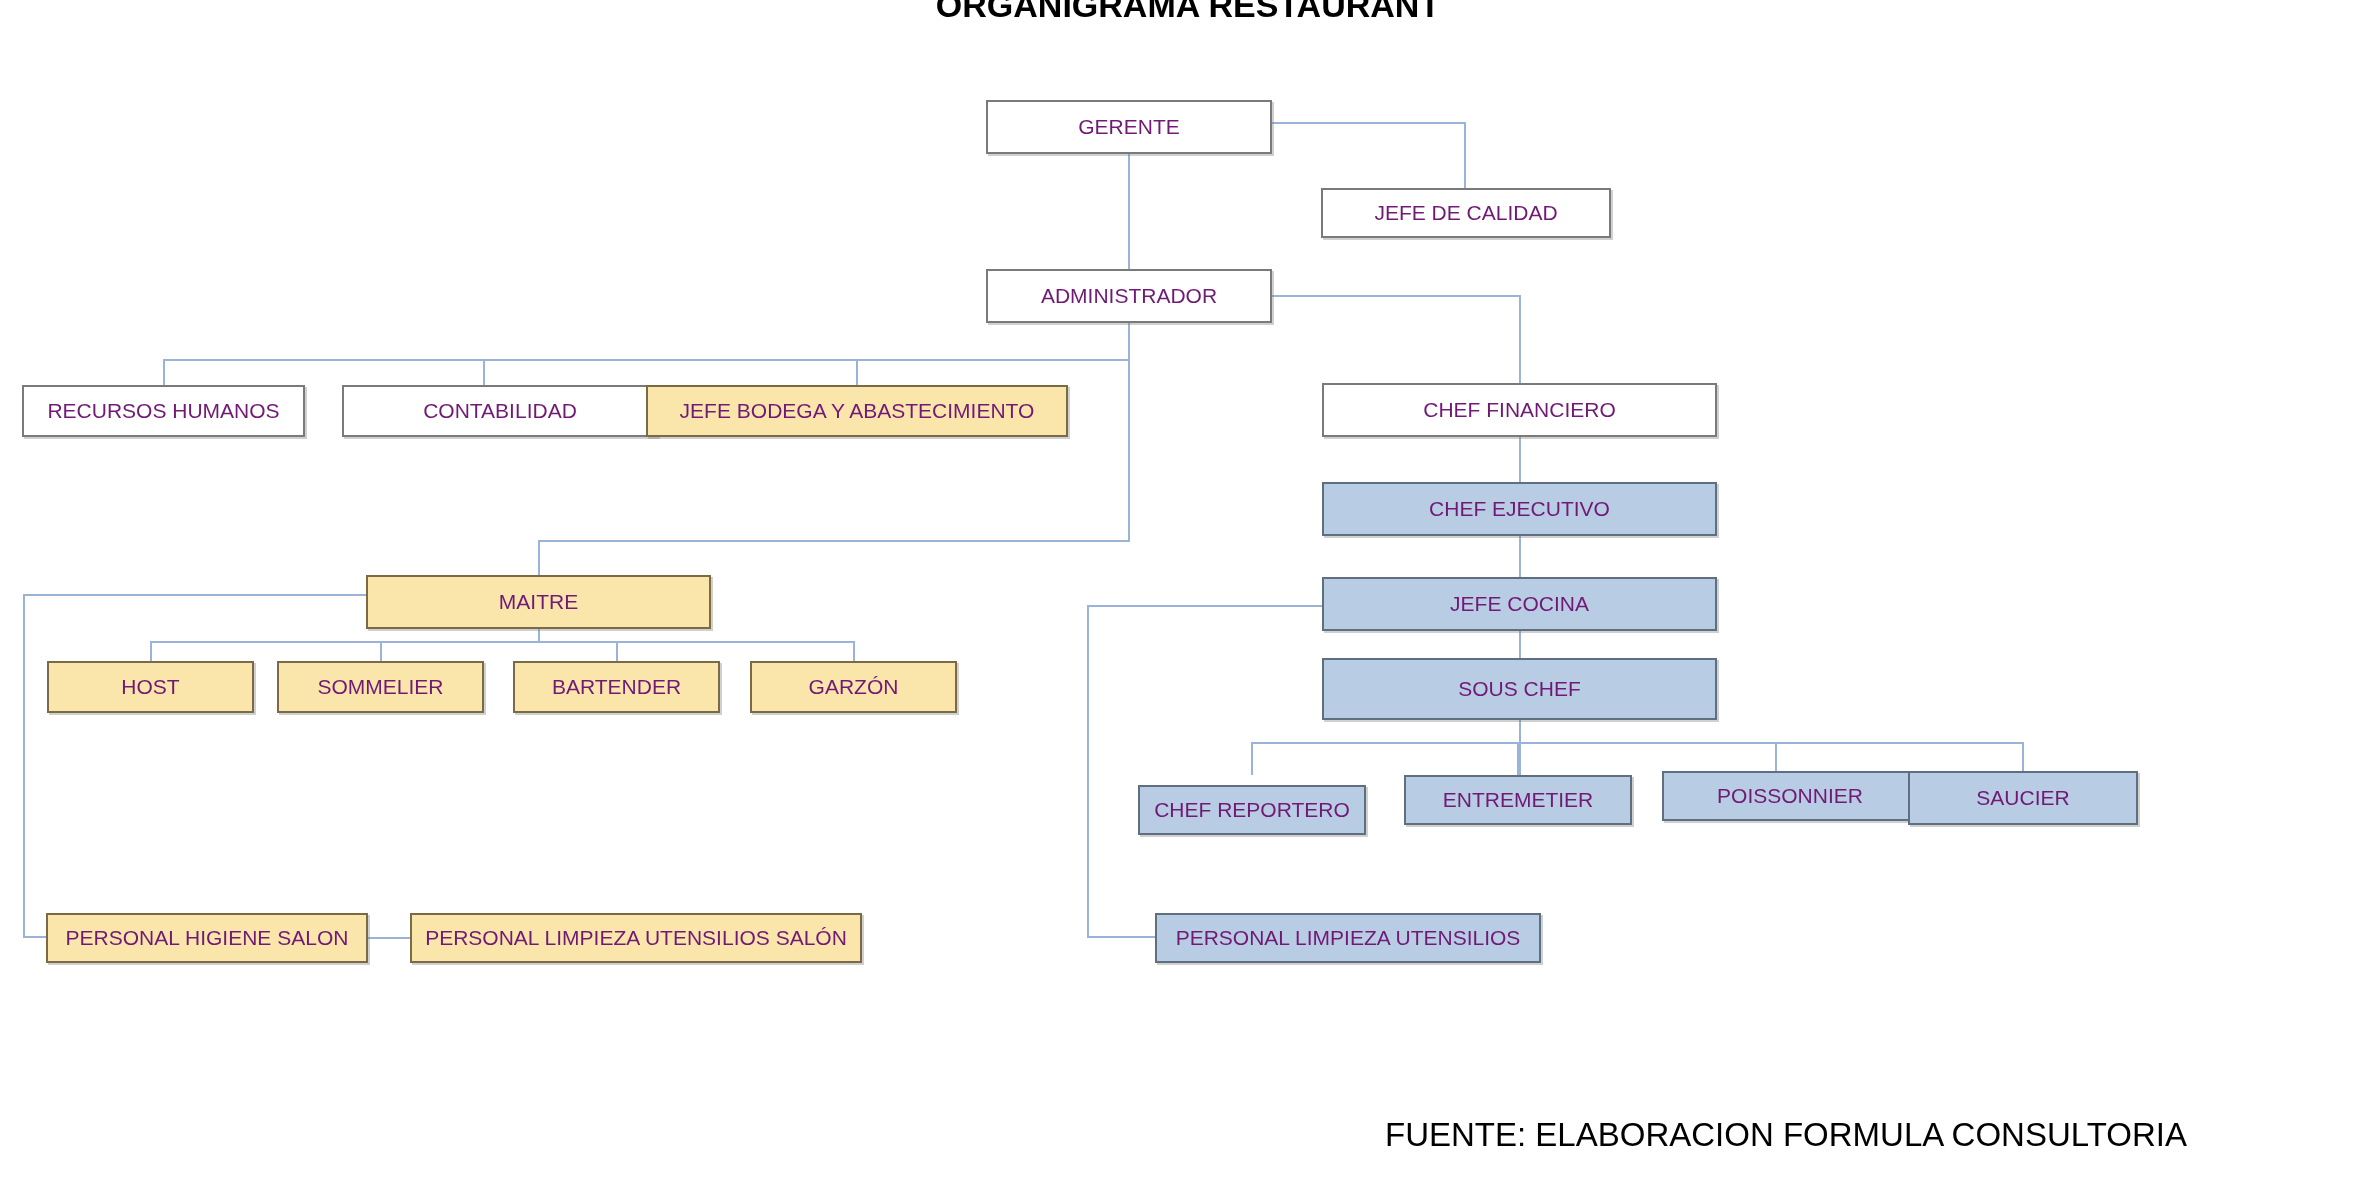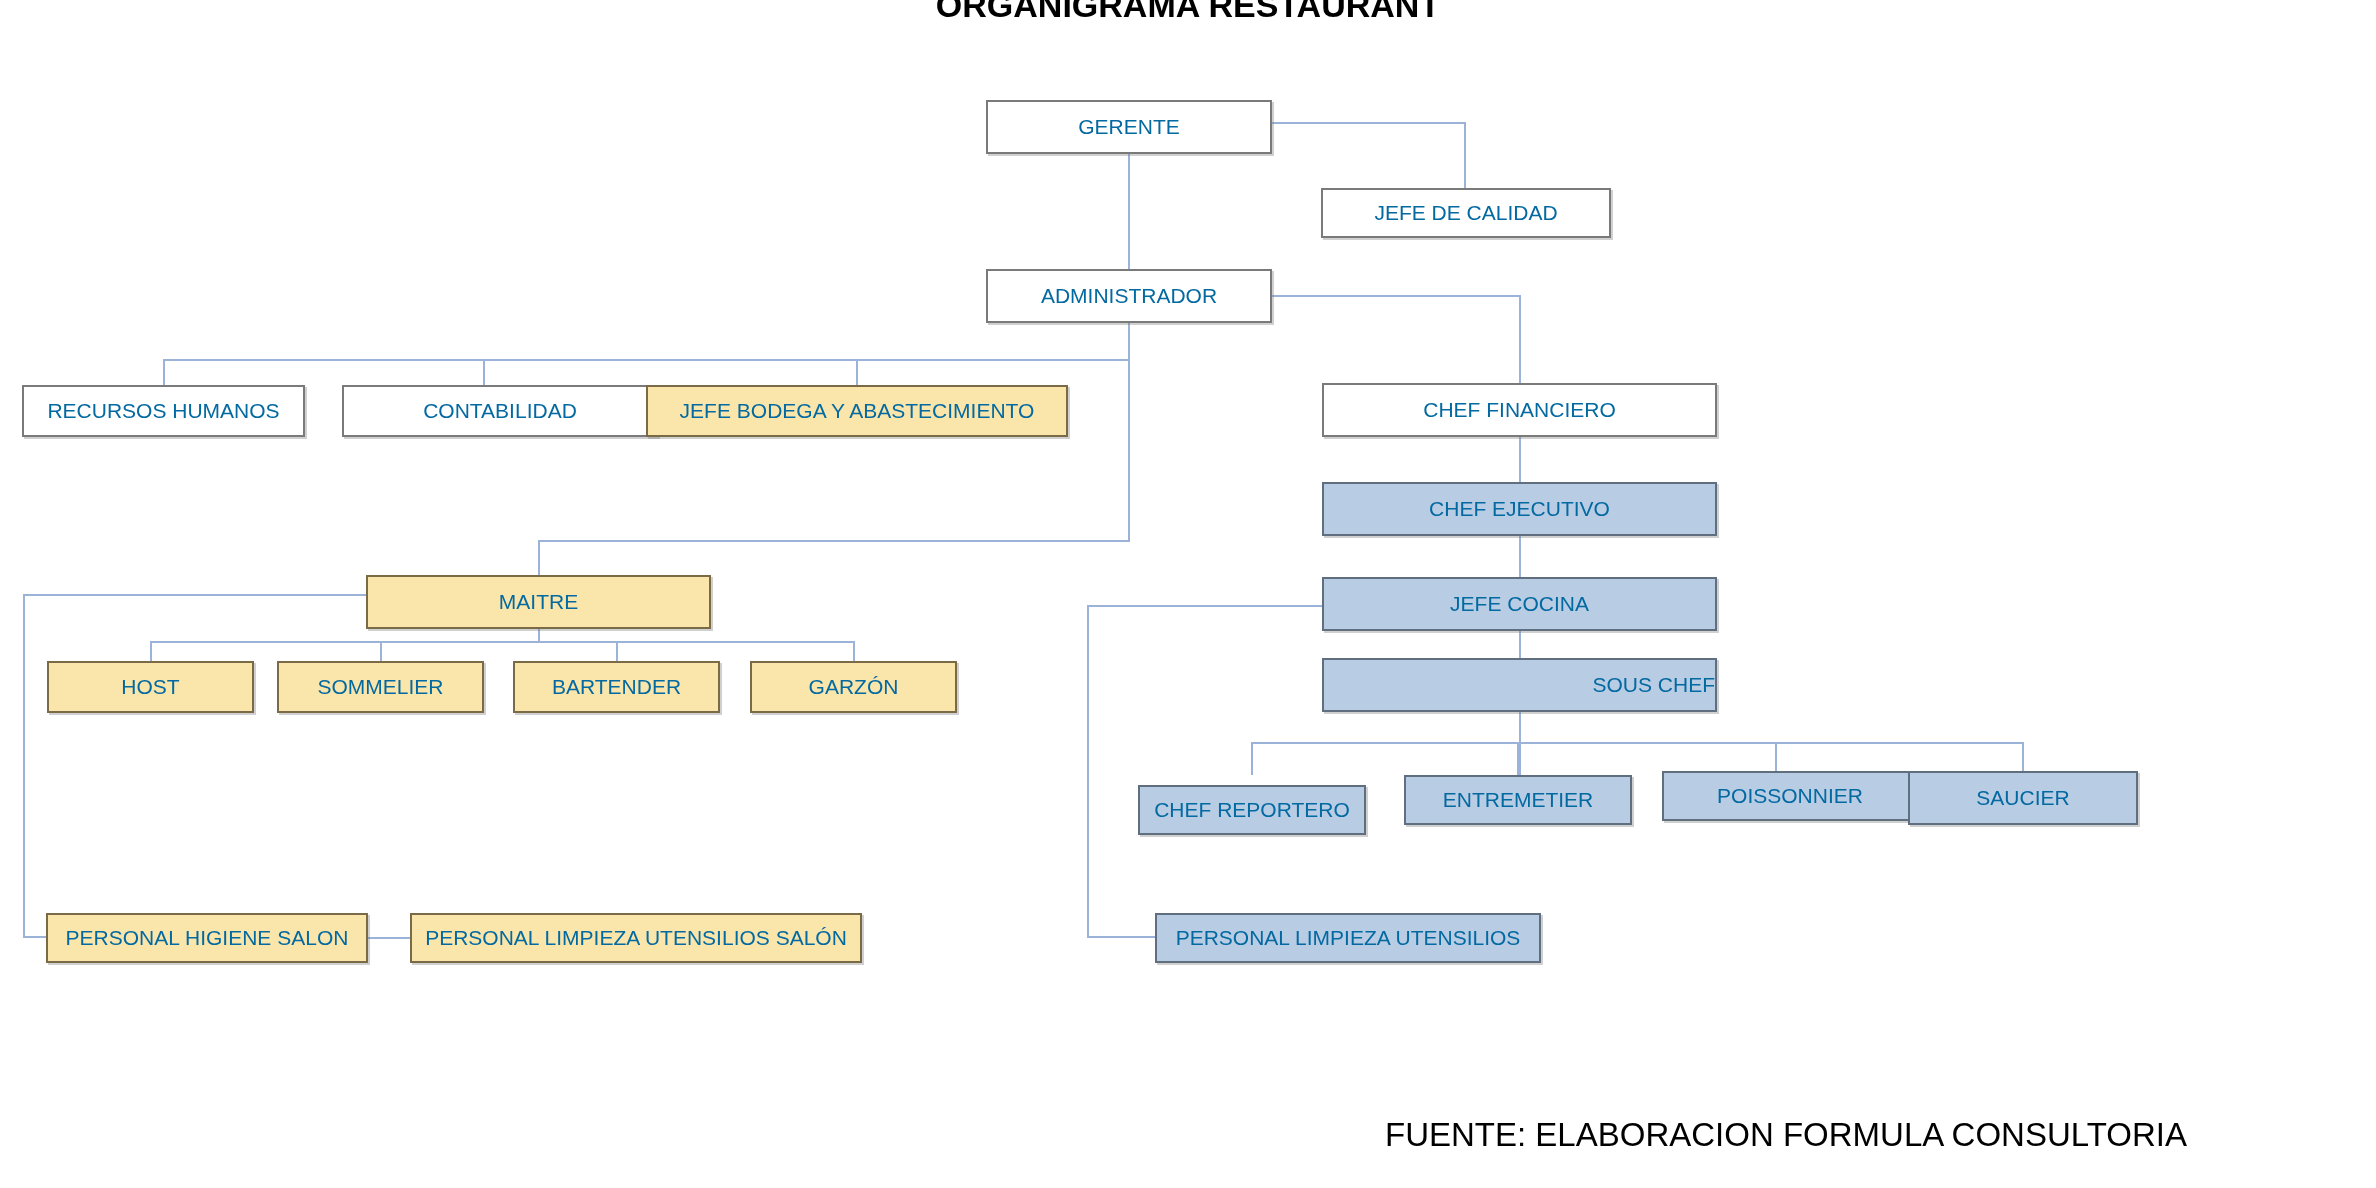--- a/index.html
+++ b/index.html
@@ -34,21 +34,21 @@
     white-space: nowrap;
   }
   .node {
     position: absolute;
     box-sizing: border-box;
     border: 2px solid #a21caf;
     background: #ffffff;
     display: flex;
     align-items: center;
     justify-content: center;
-    color: #0369a1;
+    color: #701a75;
     font-size: 21px;
     line-height: 1.1;
     text-align: center;
     white-space: nowrap;
     box-shadow: 2px 2px 0 rgba(120,120,120,0.35);
   }
   .node.tan {
     background: #fae5ab;
     border-color: #7a6a45;
   }
@@ -147,21 +147,21 @@
       </div>
       <div class="node tan" style="left: 277px; top: 661px; width: 207px; height: 52px;">
         <span>SOMMELIER</span>
       </div>
       <div class="node tan" style="left: 513px; top: 661px; width: 207px; height: 52px;">
         <span>BARTENDER</span>
       </div>
       <div class="node tan" style="left: 750px; top: 661px; width: 207px; height: 52px;">
         <span>GARZÓN</span>
       </div>
-      <div class="node blue" style="left: 1322px; top: 658px; width: 395px; height: 54px; justify-content: flex-end;">
+      <div class="node blue" style="left: 1322px; top: 658px; width: 395px; height: 62px;">
         <span>SOUS CHEF</span>
       </div>
       <div class="node blue" style="left: 1138px; top: 774px; width: 228px; height: 50px; margin-top: 11px;">
         <span>CHEF REPORTERO</span>
       </div>
       <div class="node blue" style="left: 1404px; top: 775px; width: 228px; height: 50px; justify-content: center;">
         <span>ENTREMETIER</span>
       </div>
       <div class="node blue" style="left: 1662px; top: 771px; width: 256px; height: 50px;">
         <span>POISSONNIER</span>

